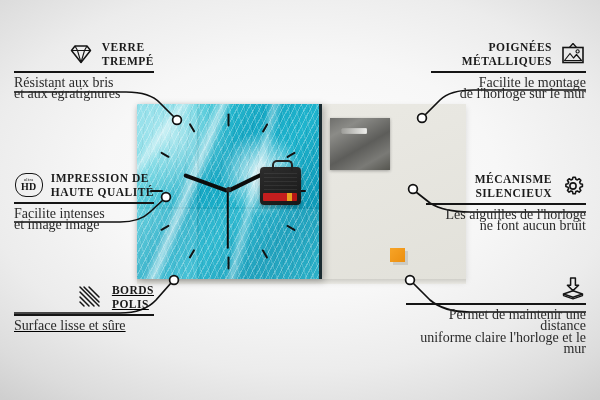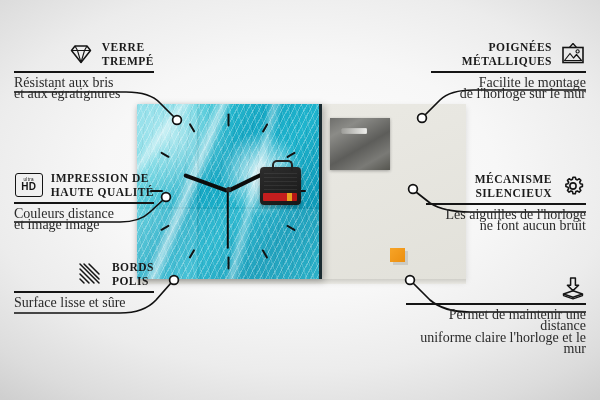--- a/index.html
+++ b/index.html
@@ -112,23 +112,23 @@
     font-weight:bold;font-size:11.5px;letter-spacing:.5px;
     color:#1a1a1a;line-height:14px;text-transform:uppercase;
   }
   .rule{height:1.6px;background:#151515;margin:3px 0 4px;}
   .desc{
     font-family:"Liberation Serif", serif;
     font-size:14px;line-height:11.6px;color:#2a2a2a;
   }
   .ico{width:26px;height:24px;flex:0 0 26px;display:block;}
   .hdbox{
-    width:26px;height:22px;flex:0 0 26px;border:1.6px solid #141414;border-radius:3px;
+    width:26px;height:22px;flex:0 0 26px;border:1.6px solid #141414;border-radius:11px;
     display:flex;flex-direction:column;align-items:center;justify-content:center;
-    font-family:Liberation Sans, sans-serif;color:#141414;line-height:1;
+    font-family:Liberation Serif, serif;color:#141414;line-height:1;
   }
   .hdbox .u{font-size:4.6px;letter-spacing:.3px;}
   .hdbox .h{font-size:10px;font-weight:bold;letter-spacing:.2px;}
 
   #wires{position:absolute;left:0;top:0;width:600px;height:400px;pointer-events:none;}
   .node{fill:#ffffff;stroke:#111;stroke-width:1.7;}
   .wire{fill:none;stroke:#111;stroke-width:1.7;}
 </style>
 </head>
 <body>
@@ -218,25 +218,25 @@
       <div class="hdbox">
         <span class="u">ultra</span>
         <span class="h">HD</span>
       </div>
       <div>
         <div class="title">IMPRESSION DE</div>
         <div class="title">HAUTE QUALITÉ</div>
       </div>
     </div>
     <div class="rule"></div>
-    <div class="desc">Couleurs distance</div>
+    <div class="desc">Facilite intenses</div>
     <div class="desc">et image image</div>
   </div>
 
-  <div class="callout" style="left:14px;top:260px;width:140px;">
+  <div class="callout" style="left:14px;top:283px;width:140px;text-decoration:underline;">
     <div class="head">
       <svg class="ico" viewBox="0 0 26 24">
         <path d="M2 2 L21 21 M2 7 L16 21 M2 12 L11 21 M2 17 L6 21 M6 2 L21 17 M11 2 L21 12" fill="none" stroke="#141414" stroke-width="1.5" stroke-linecap="round"></path>
       </svg>
       <div>
         <div class="title">BORDS</div>
         <div class="title">POLIS</div>
       </div>
     </div>
     <div class="rule"></div>

